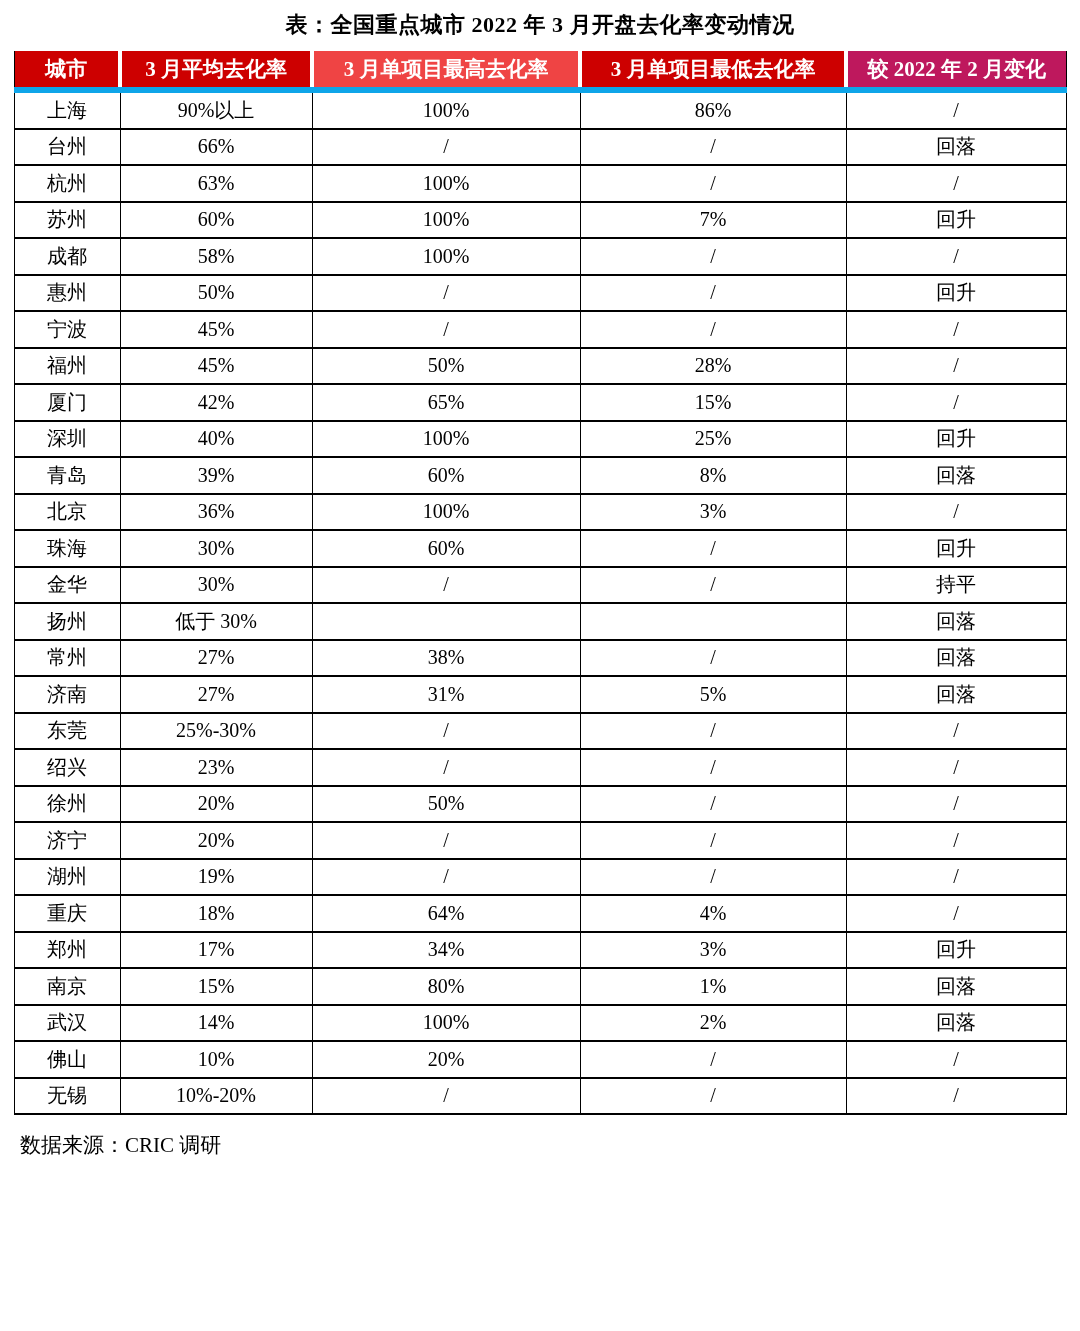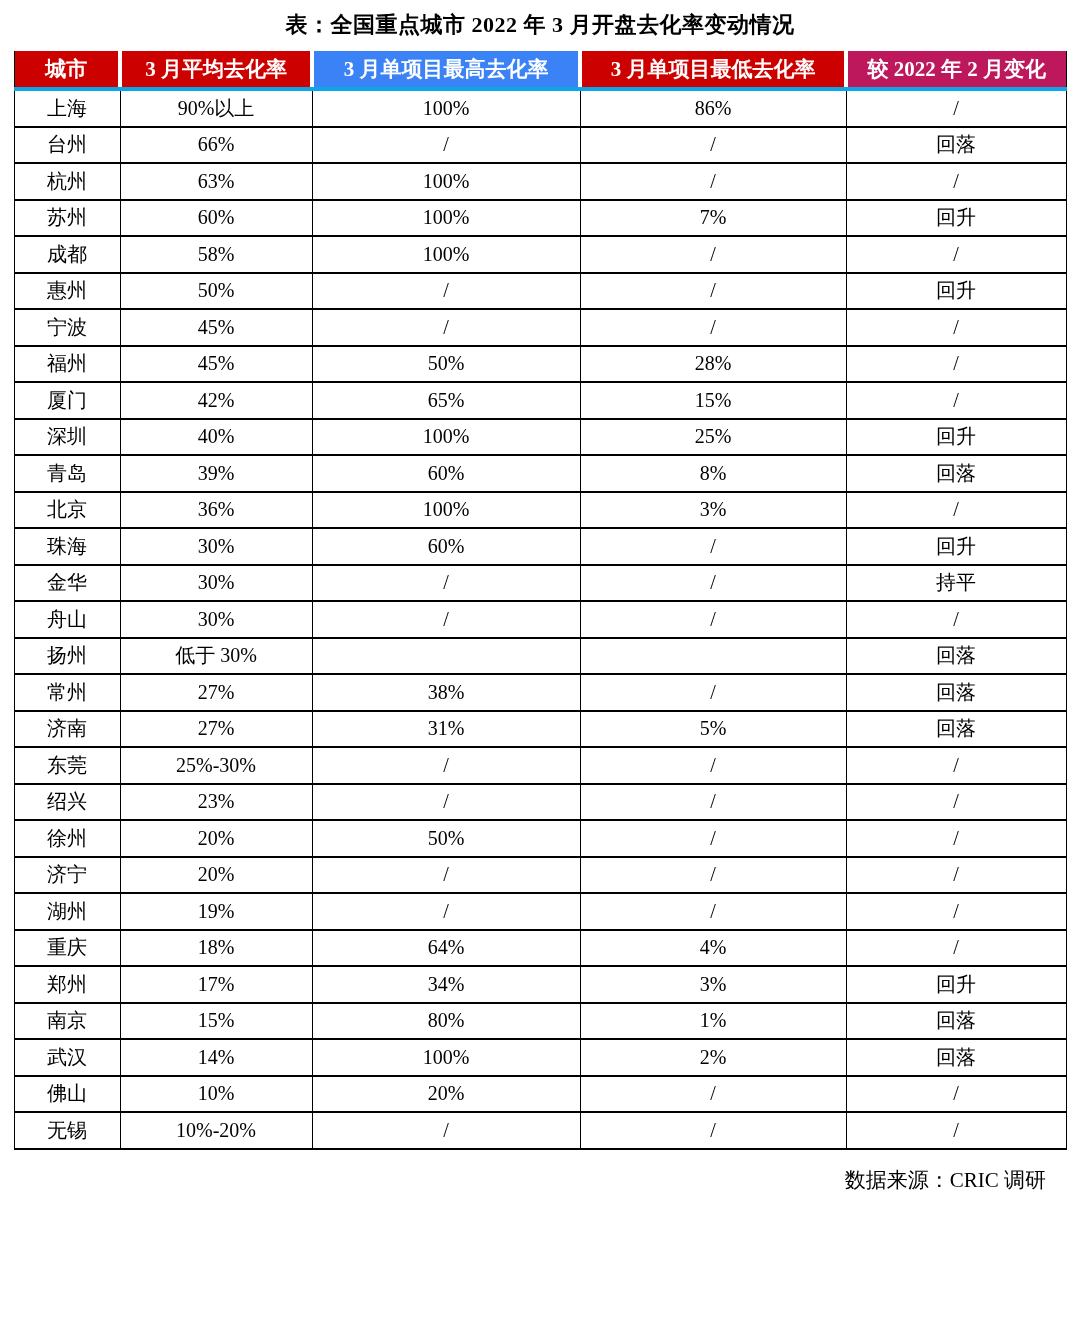--- a/index.html
+++ b/index.html
@@ -38,38 +38,39 @@
   col.c4 { width: 266px; }
   col.c5 { width: 220px; }
   thead th {
     height: 36px;
     padding: 0;
     font-size: 21px;
     font-weight: bold;
     text-align: center;
     vertical-align: middle;
     border-right: 4px solid #ffffff;
-    border-bottom: 4px solid #0ea5e9;
+    border-bottom: 6px solid #0ea5e9;
   }
   thead th:last-child { border-right: none; }
   tbody td {
     height: 34.5px;
     padding: 0;
     font-size: 20px;
     text-align: center;
     vertical-align: middle;
     border: 1.5px solid #000000;
     border-top-width: 2.5px;
     border-bottom-width: 2.5px;
   }
   .source {
     margin-top: 16px;
     margin-right: 34px;
-    text-align: right;
+    text-align: left;
     font-size: 21px;
+    margin-left: 20px;
   }
 </style>
 </head>
 <body>
 
 <div class="page">
 
   <div class="title">表：全国重点城市 2022 年 3 月开盘去化率变动情况</div>
 
   <table class="data-table">
@@ -77,21 +78,21 @@
       <col class="c1">
         <col class="c2">
         <col class="c3">
         <col class="c4">
         <col class="c5">
     </colgroup>
     <thead>
       <tr>
         <th style="background: rgb(205, 0, 0); color: rgb(255, 255, 255);">城市</th>
         <th style="background: rgb(205, 0, 0); color: rgb(255, 255, 255);">3 月平均去化率</th>
-        <th style="background: #3b82f6; color: rgb(255, 255, 255);">3 月单项目最高去化率</th>
+        <th style="background: #ef4444; color: rgb(255, 255, 255);">3 月单项目最高去化率</th>
         <th style="background: rgb(205, 0, 0); color: rgb(255, 255, 255);">3 月单项目最低去化率</th>
         <th style="background: #be185d; color: rgb(255, 255, 255);">较 2022 年 2 月变化</th>
       </tr>
     </thead>
     <tbody>
         <tr>
           <td>上海</td>
           <td>90%以上</td>
           <td>100%</td>
           <td>86%</td>
@@ -182,27 +183,20 @@
           <td>回升</td>
         </tr>
         <tr>
           <td>金华</td>
           <td>30%</td>
           <td>/</td>
           <td>/</td>
           <td>持平</td>
         </tr>
         <tr>
-          <td>舟山</td>
-          <td>30%</td>
-          <td>/</td>
-          <td>/</td>
-          <td>/</td>
-        </tr>
-        <tr>
           <td>扬州</td>
           <td>低于 30%</td>
           <td></td>
           <td></td>
           <td>回落</td>
         </tr>
         <tr>
           <td>常州</td>
           <td>27%</td>
           <td>38%</td>

